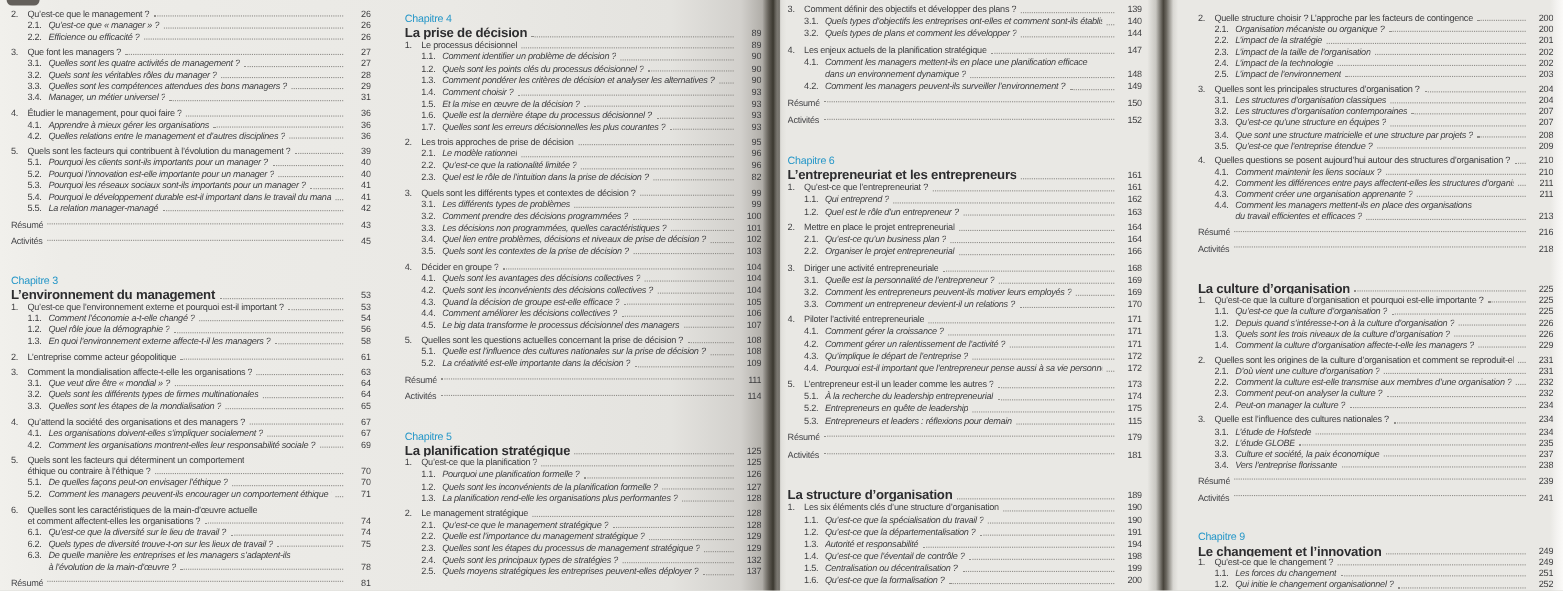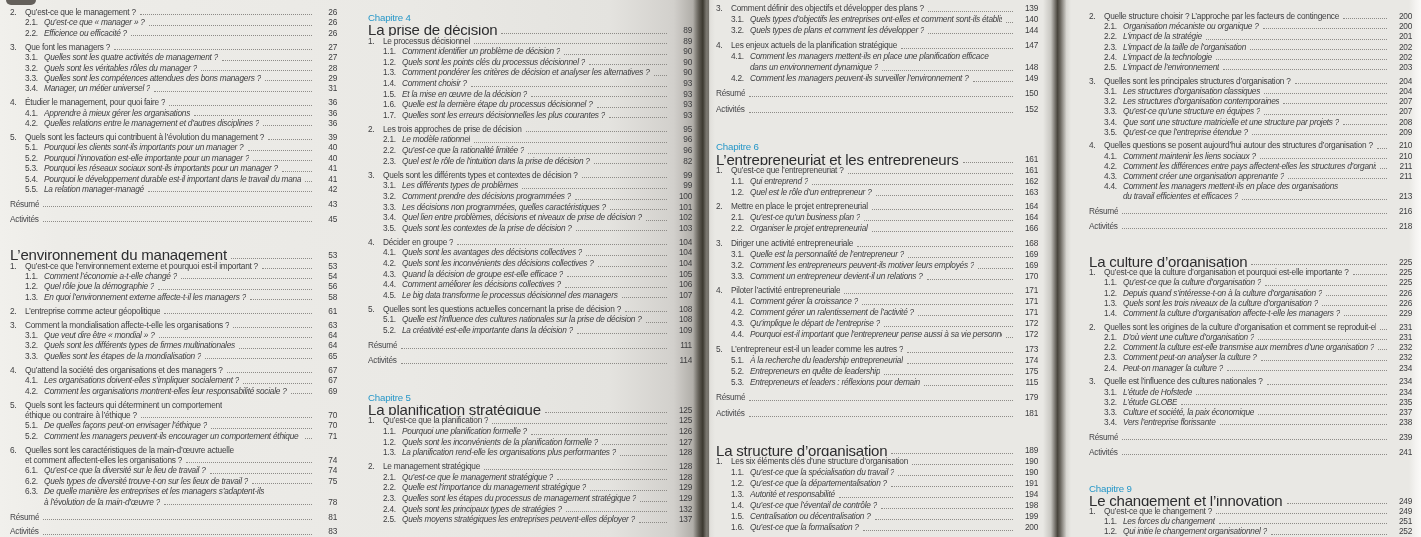--- a/index.html
+++ b/index.html
@@ -23,35 +23,35 @@
 
   
   .col{position:absolute;top:0;height:537px;overflow:hidden;color:#3e3e40;}
   #col1{left:10px;width:327px;padding-top:7px;--lh:10.4px;}
   #col2{left:368px;width:324px;padding-top:11px;--lh:10.6px;}
   #col3{left:716px;width:322px;padding-top:3px;--lh:11.0px;}
   #col4{left:1089px;width:323px;padding-top:11px;--lh:10.2px;}
 
   .row{display:flex;line-height:var(--lh,10.5px);font-size:8.3px;letter-spacing:-0.25px;}
   .row.g{margin-top:3.5px;}
-  .row.meta{margin-top:4.5px;color:#47474a;}
+  .row.meta{margin-top:4.5px;color:#47474a;align-items:center;}
   .col > .row:first-child{margin-top:0;}
   .num{flex:0 0 15px;white-space:nowrap;}
   .lvl2 .num{flex:0 0 19px;margin-left:15px;}
   .text{flex:0 1 auto;white-space:nowrap;overflow:hidden;}
   .it{font-style:italic;color:#414143;}
   .leader{flex:1 1 auto;min-width:7px;border-bottom:1px dotted #8d8b87;
           margin:0 3px 2px 4px;}
   .page{flex:0 0 22px;text-align:right;white-space:nowrap;color:#3c3c3e;}
 
   .chap{margin-top:26px;}
   .col > .chap:first-child{margin-top:1px;}
   .chap-label{color:#2697c8;font-weight:normal;font-size:9.7px;line-height:12px;letter-spacing:-0.2px;}
   .chap-title-row{margin-top:1px;}
-  .chap-title-row .text{font-weight:normal;font-size:15px;color:#2d2d2f;letter-spacing:-0.2px;}
+  .chap-title-row .text{font-weight:bold;font-size:12px;color:#2d2d2f;letter-spacing:-0.2px;}
 </style>
 </head>
 <body>
 
 <div id="stage">
   <div class="panel" id="panelA"></div>
   <div class="panel" id="panelB"></div>
   <div class="gutter" id="gutterA"></div>
   <div class="gutter" id="gutterB"></div>
   <div id="rightEdge"></div>
@@ -164,20 +164,21 @@
         <span class="text">Résumé</span>
         <span class="leader"></span>
         <span class="page">43</span>
       </div>
       <div class="row lvl0 meta">
         <span class="text">Activités</span>
         <span class="leader"></span>
         <span class="page">45</span>
       </div>
       <div class="chap">
+        <div class="chap-label">Chapitre 3</div>
         <div class="row chap-title-row">
           <span class="text">L’environnement du management</span>
           <span class="leader"></span>
           <span class="page">53</span>
         </div>
       </div>
       <div class="row lvl1">
         <span class="num">1.</span>
         <span class="text">Qu’est-ce que l’environnement externe et pourquoi est-il important ?</span>
         <span class="leader"></span>

